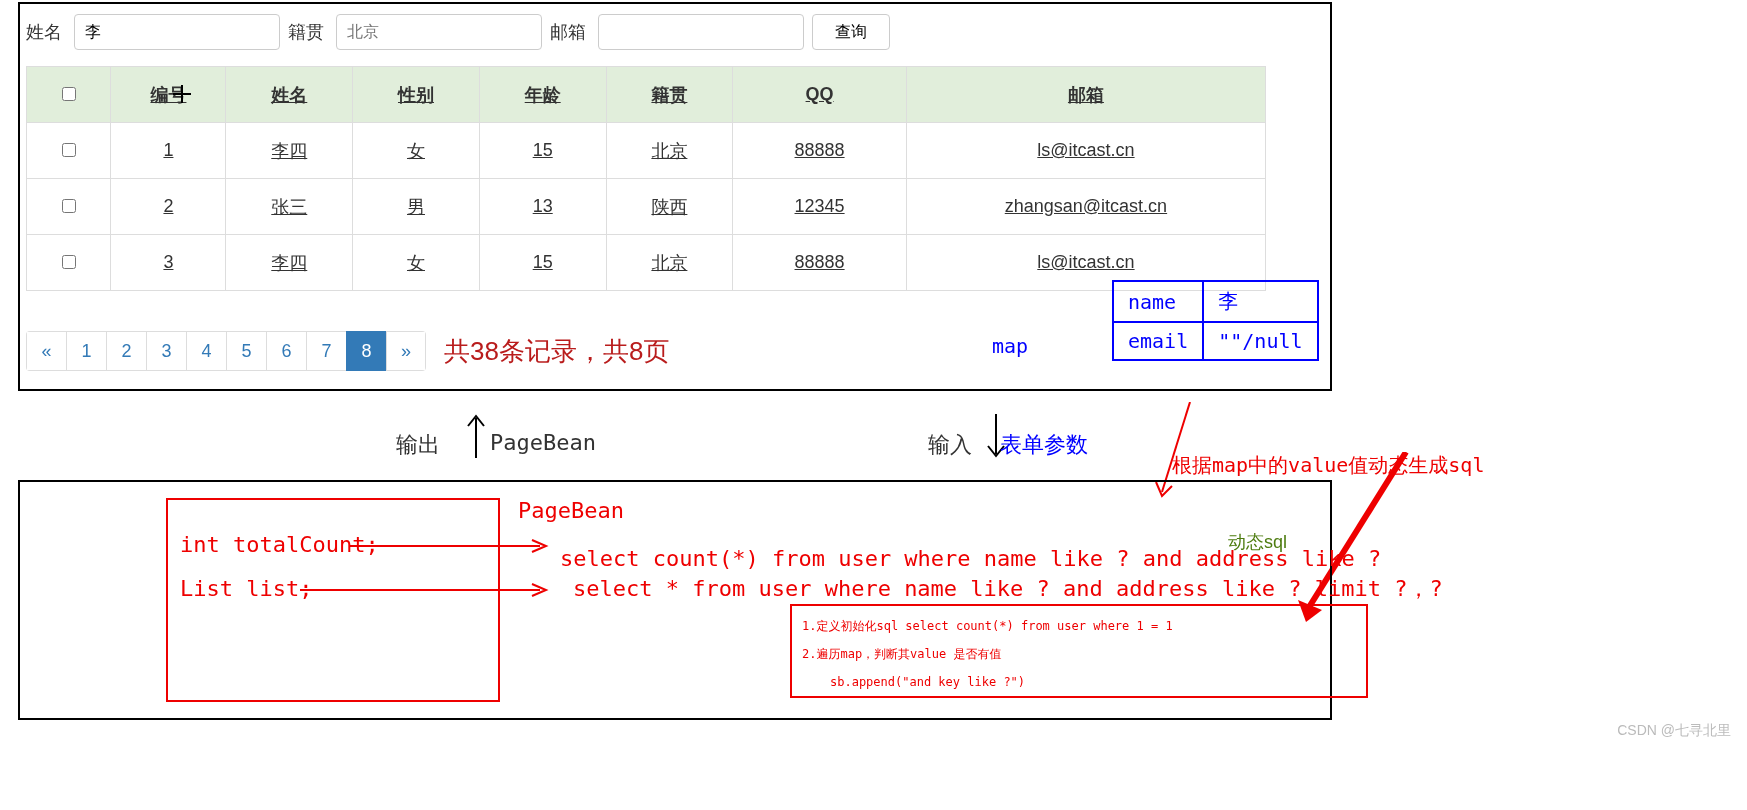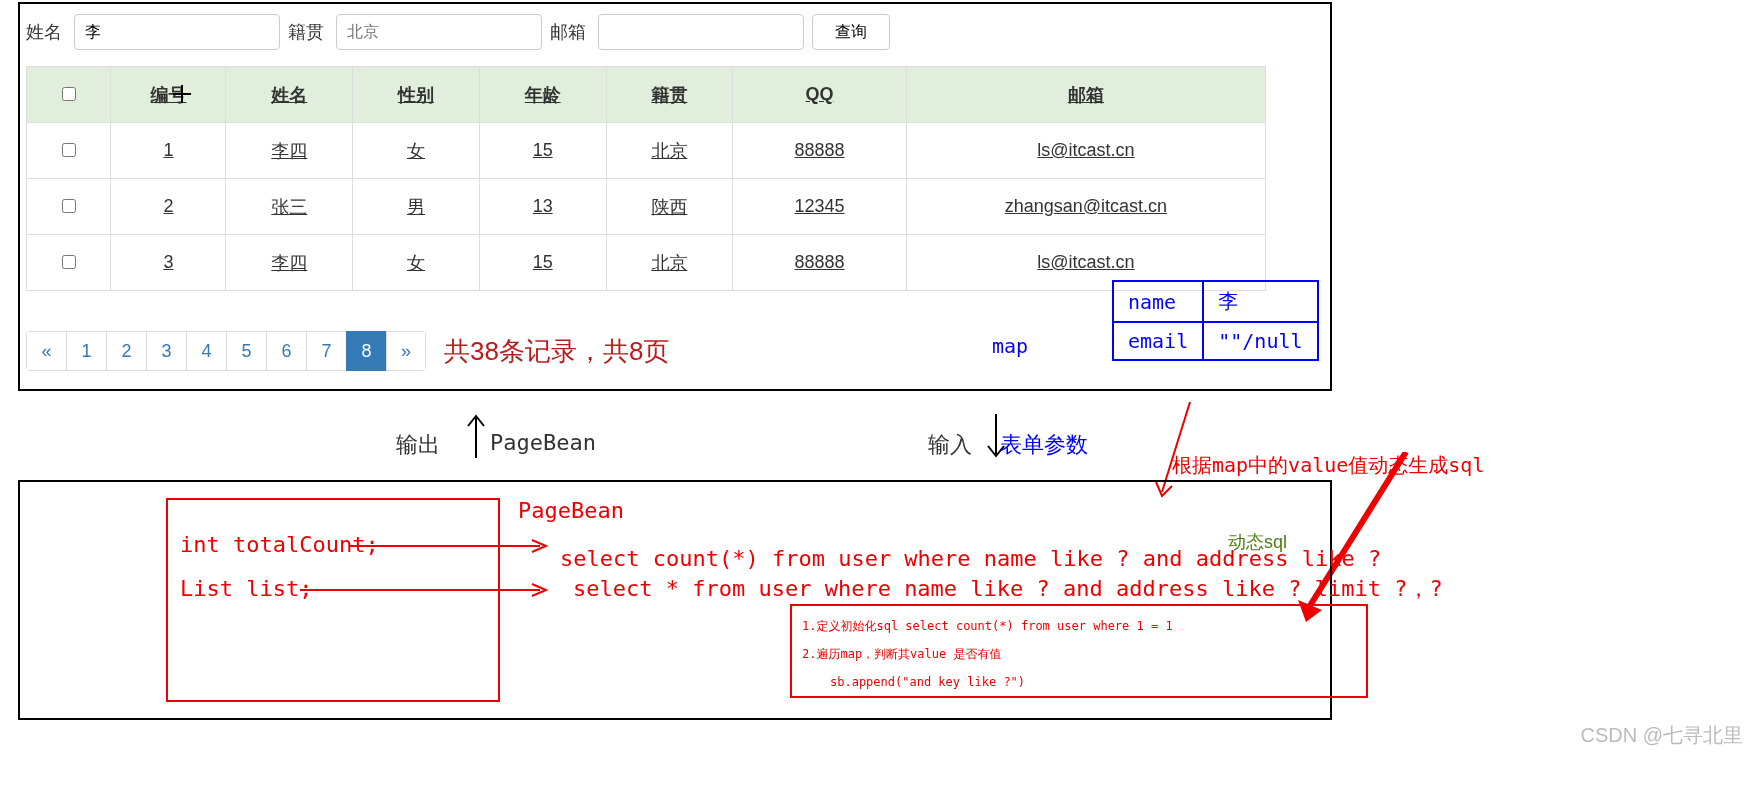--- a/index.html
+++ b/index.html
@@ -245,23 +245,23 @@
     border: 2px solid #e00;
     padding: 6px 10px;
     color: #e00;
     font-family: "SimSun","宋体",monospace;
     font-size: 12px;
     line-height: 28px;
     white-space: nowrap;
   }
   .watermark {
     position: absolute;
-    right: 4px; top: 720px;
+    right: 16px; top: 720px;
     color: #bbb;
-    font-size: 20px;
+    font-size: 14px;
   }
   .stage {
     position: relative;
     width: 1747px;
     height: 810px;
   }
 </style>
 </head>
 <body>
 

